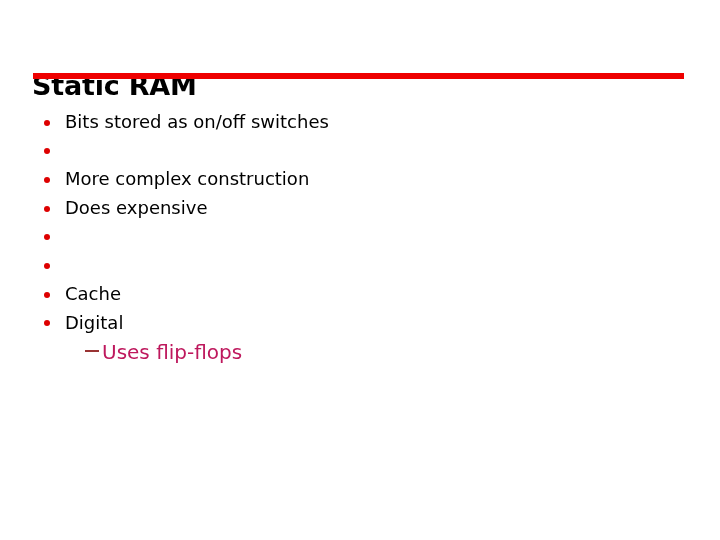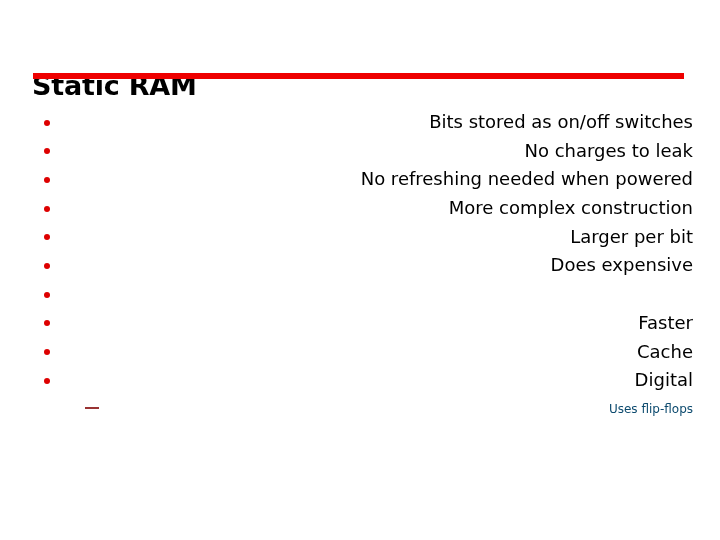--- a/index.html
+++ b/index.html
@@ -49,21 +49,20 @@
 
   
   .body-list {
     position: absolute;
     left: 33px;
     top: 108px;
     width: 660px;
     margin: 0;
     padding: 0;
     list-style: none;
-    text-align: right;
   }
   .bullet-row {
     position: relative;
     height: 28.7px;
     padding-left: 32px;
     font-size: 18px;
     line-height: 28.7px;
     color: #000000;
     white-space: nowrap;
   }
@@ -79,23 +78,23 @@
   .bullet-text {
     display: inline-block;
     vertical-align: top;
   }
 
   
   .subbullet-row {
     position: relative;
     height: 28.7px;
     padding-left: 69px;
-    font-size: 12px;
+    font-size: 20px;
     line-height: 28.7px;
-    color: #0c4a6e;
+    color: #be185d;
     white-space: nowrap;
   }
   .subbullet-marker {
     position: absolute;
     left: 52px;
     top: 12.5px;
     width: 14px;
     height: 2px;
     background: #993333;
   }
@@ -115,50 +114,40 @@
 
   <ul class="body-list">
 
     <li class="bullet-row">
       <span class="bullet-marker"></span>
       <span class="bullet-text">Bits stored as on/off switches</span>
     </li>
 
     <li class="bullet-row">
       <span class="bullet-marker"></span>
-      <span class="bullet-text">No charges to leak</span>
     </li>
 
-    <li class="bullet-row">
-      <span class="bullet-marker"></span>
-      <span class="bullet-text">No refreshing needed when powered</span>
-    </li>
 
     <li class="bullet-row">
       <span class="bullet-marker"></span>
       <span class="bullet-text">More complex construction</span>
     </li>
 
-    <li class="bullet-row">
-      <span class="bullet-marker"></span>
-      <span class="bullet-text">Larger per bit</span>
-    </li>
 
     <li class="bullet-row">
       <span class="bullet-marker"></span>
       <span class="bullet-text">Does expensive</span>
     </li>
 
     <li class="bullet-row">
       <span class="bullet-marker"></span>
     </li>
 
     <li class="bullet-row">
       <span class="bullet-marker"></span>
-      <span class="bullet-text">Faster</span>
     </li>
 
     <li class="bullet-row">
       <span class="bullet-marker"></span>
       <span class="bullet-text">Cache</span>
     </li>
 
     <li class="bullet-row">
       <span class="bullet-marker"></span>
       <span class="bullet-text">Digital</span>

